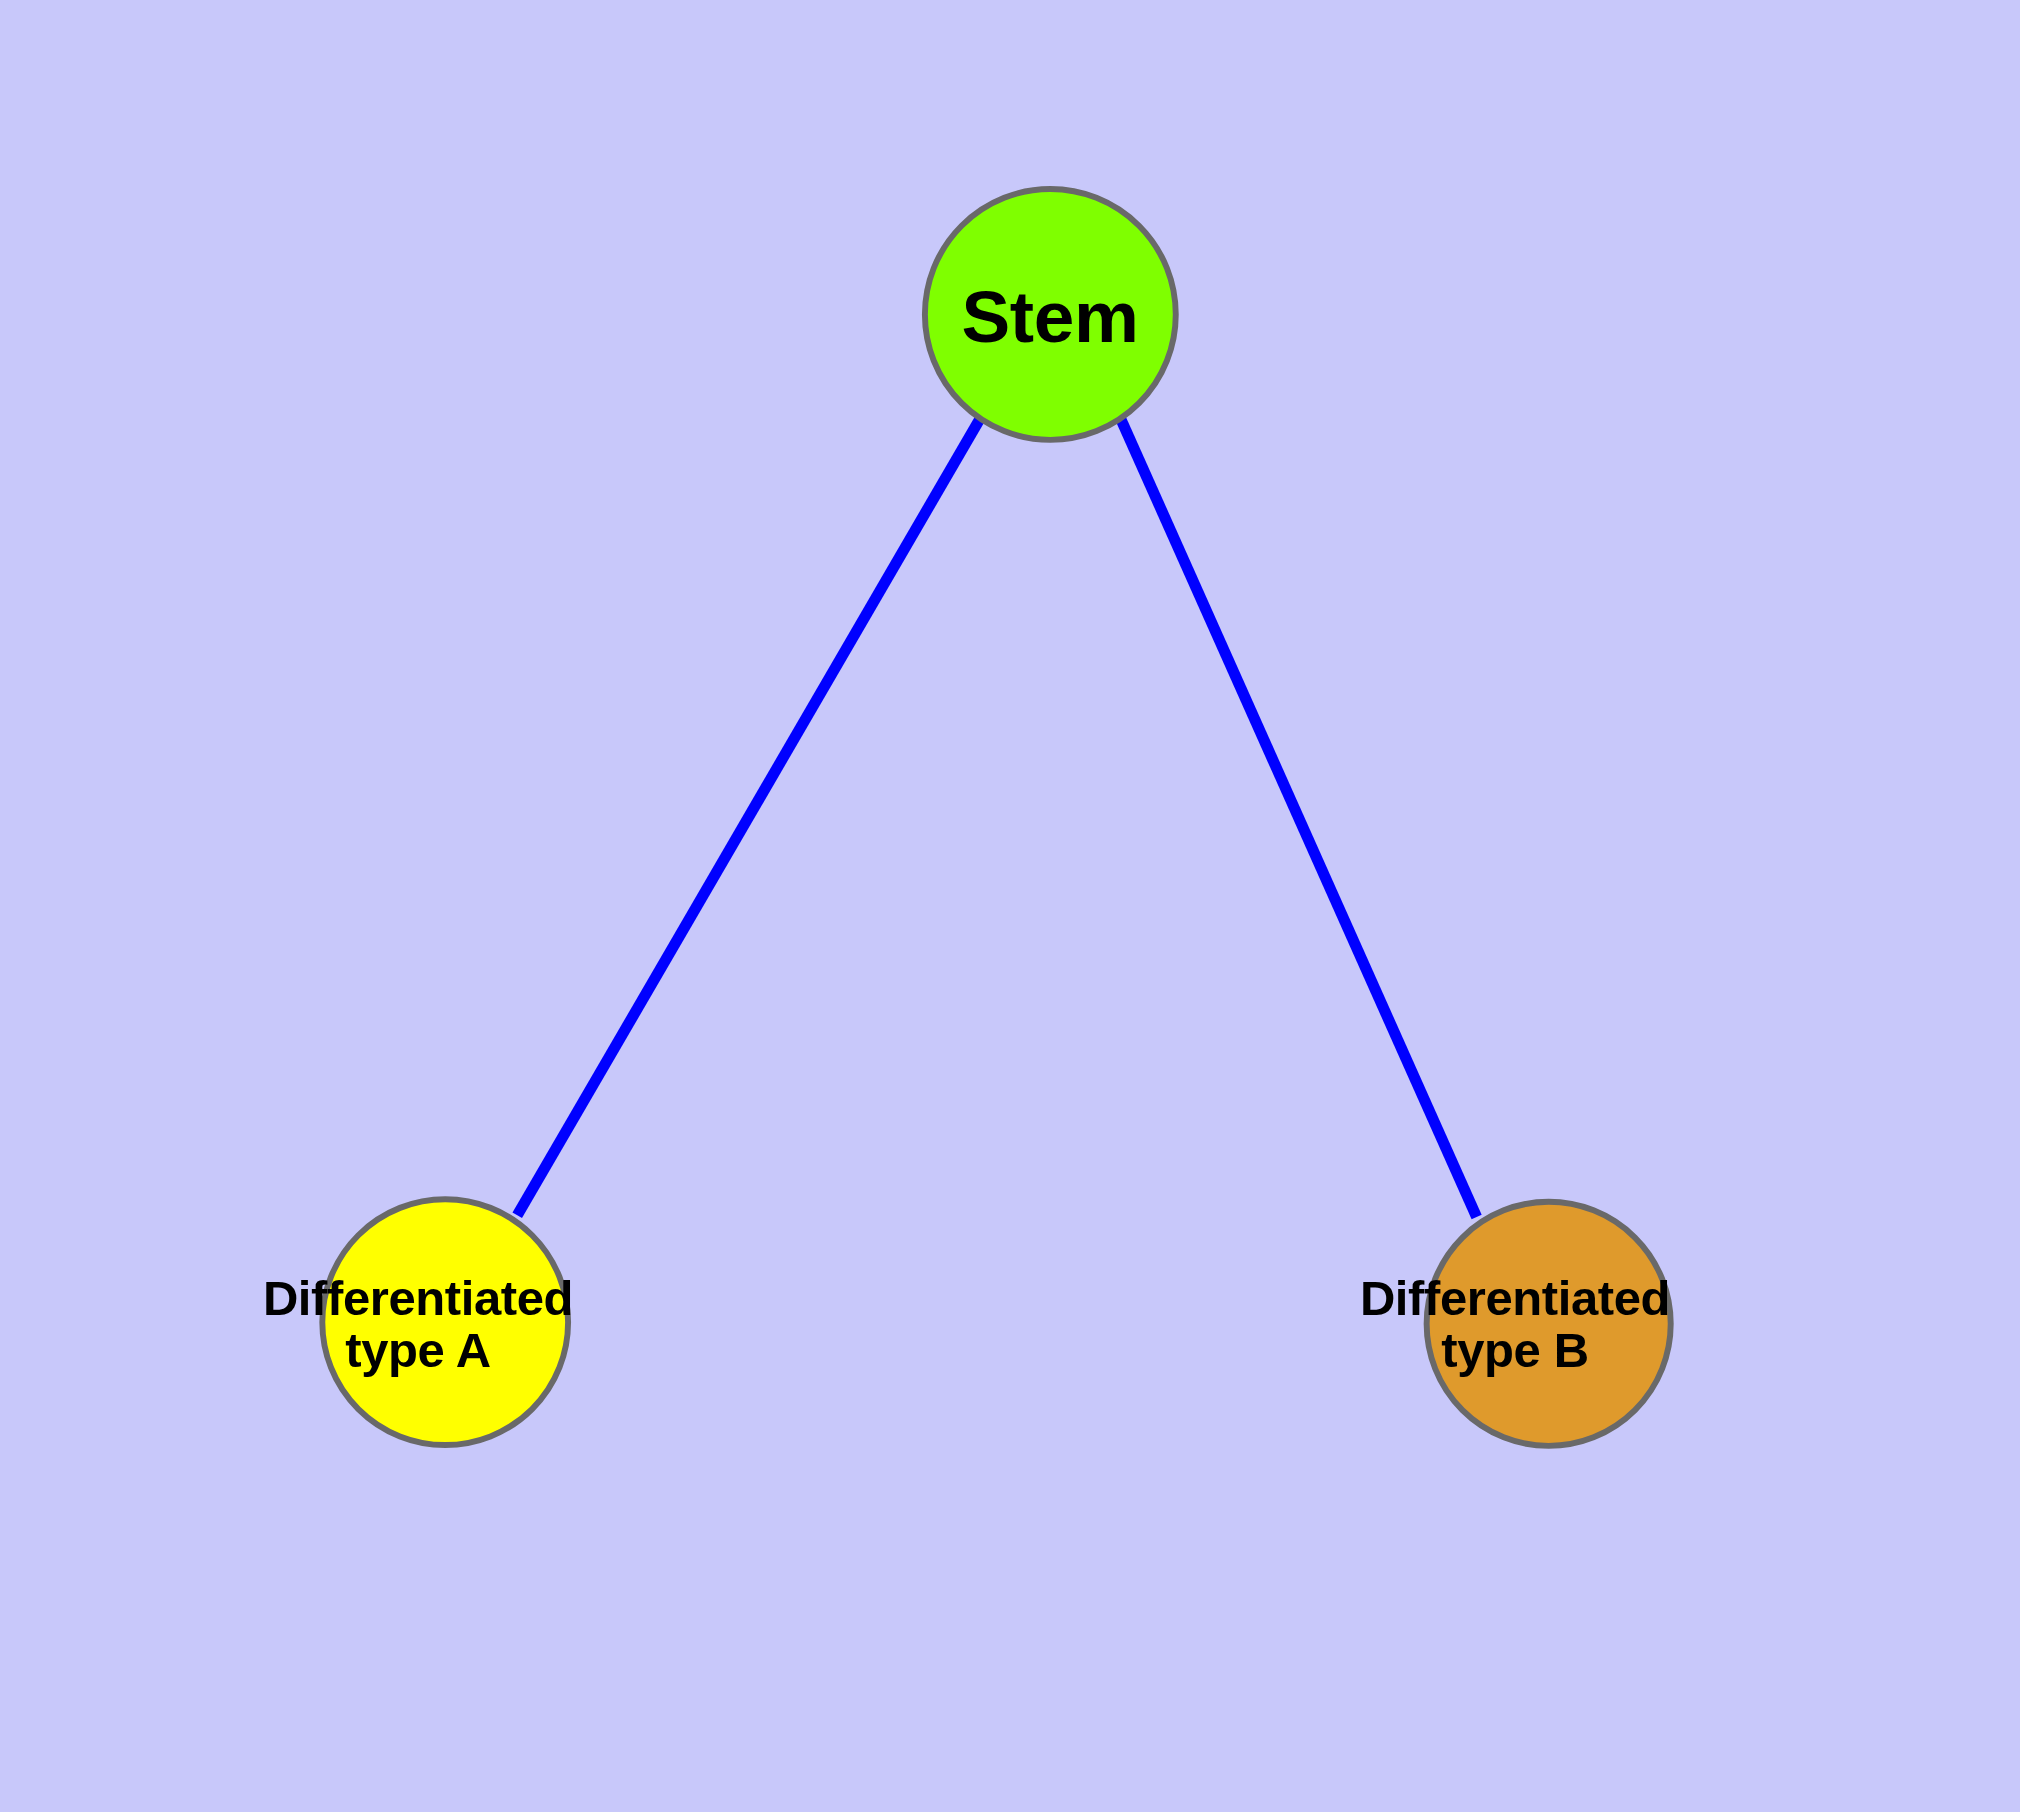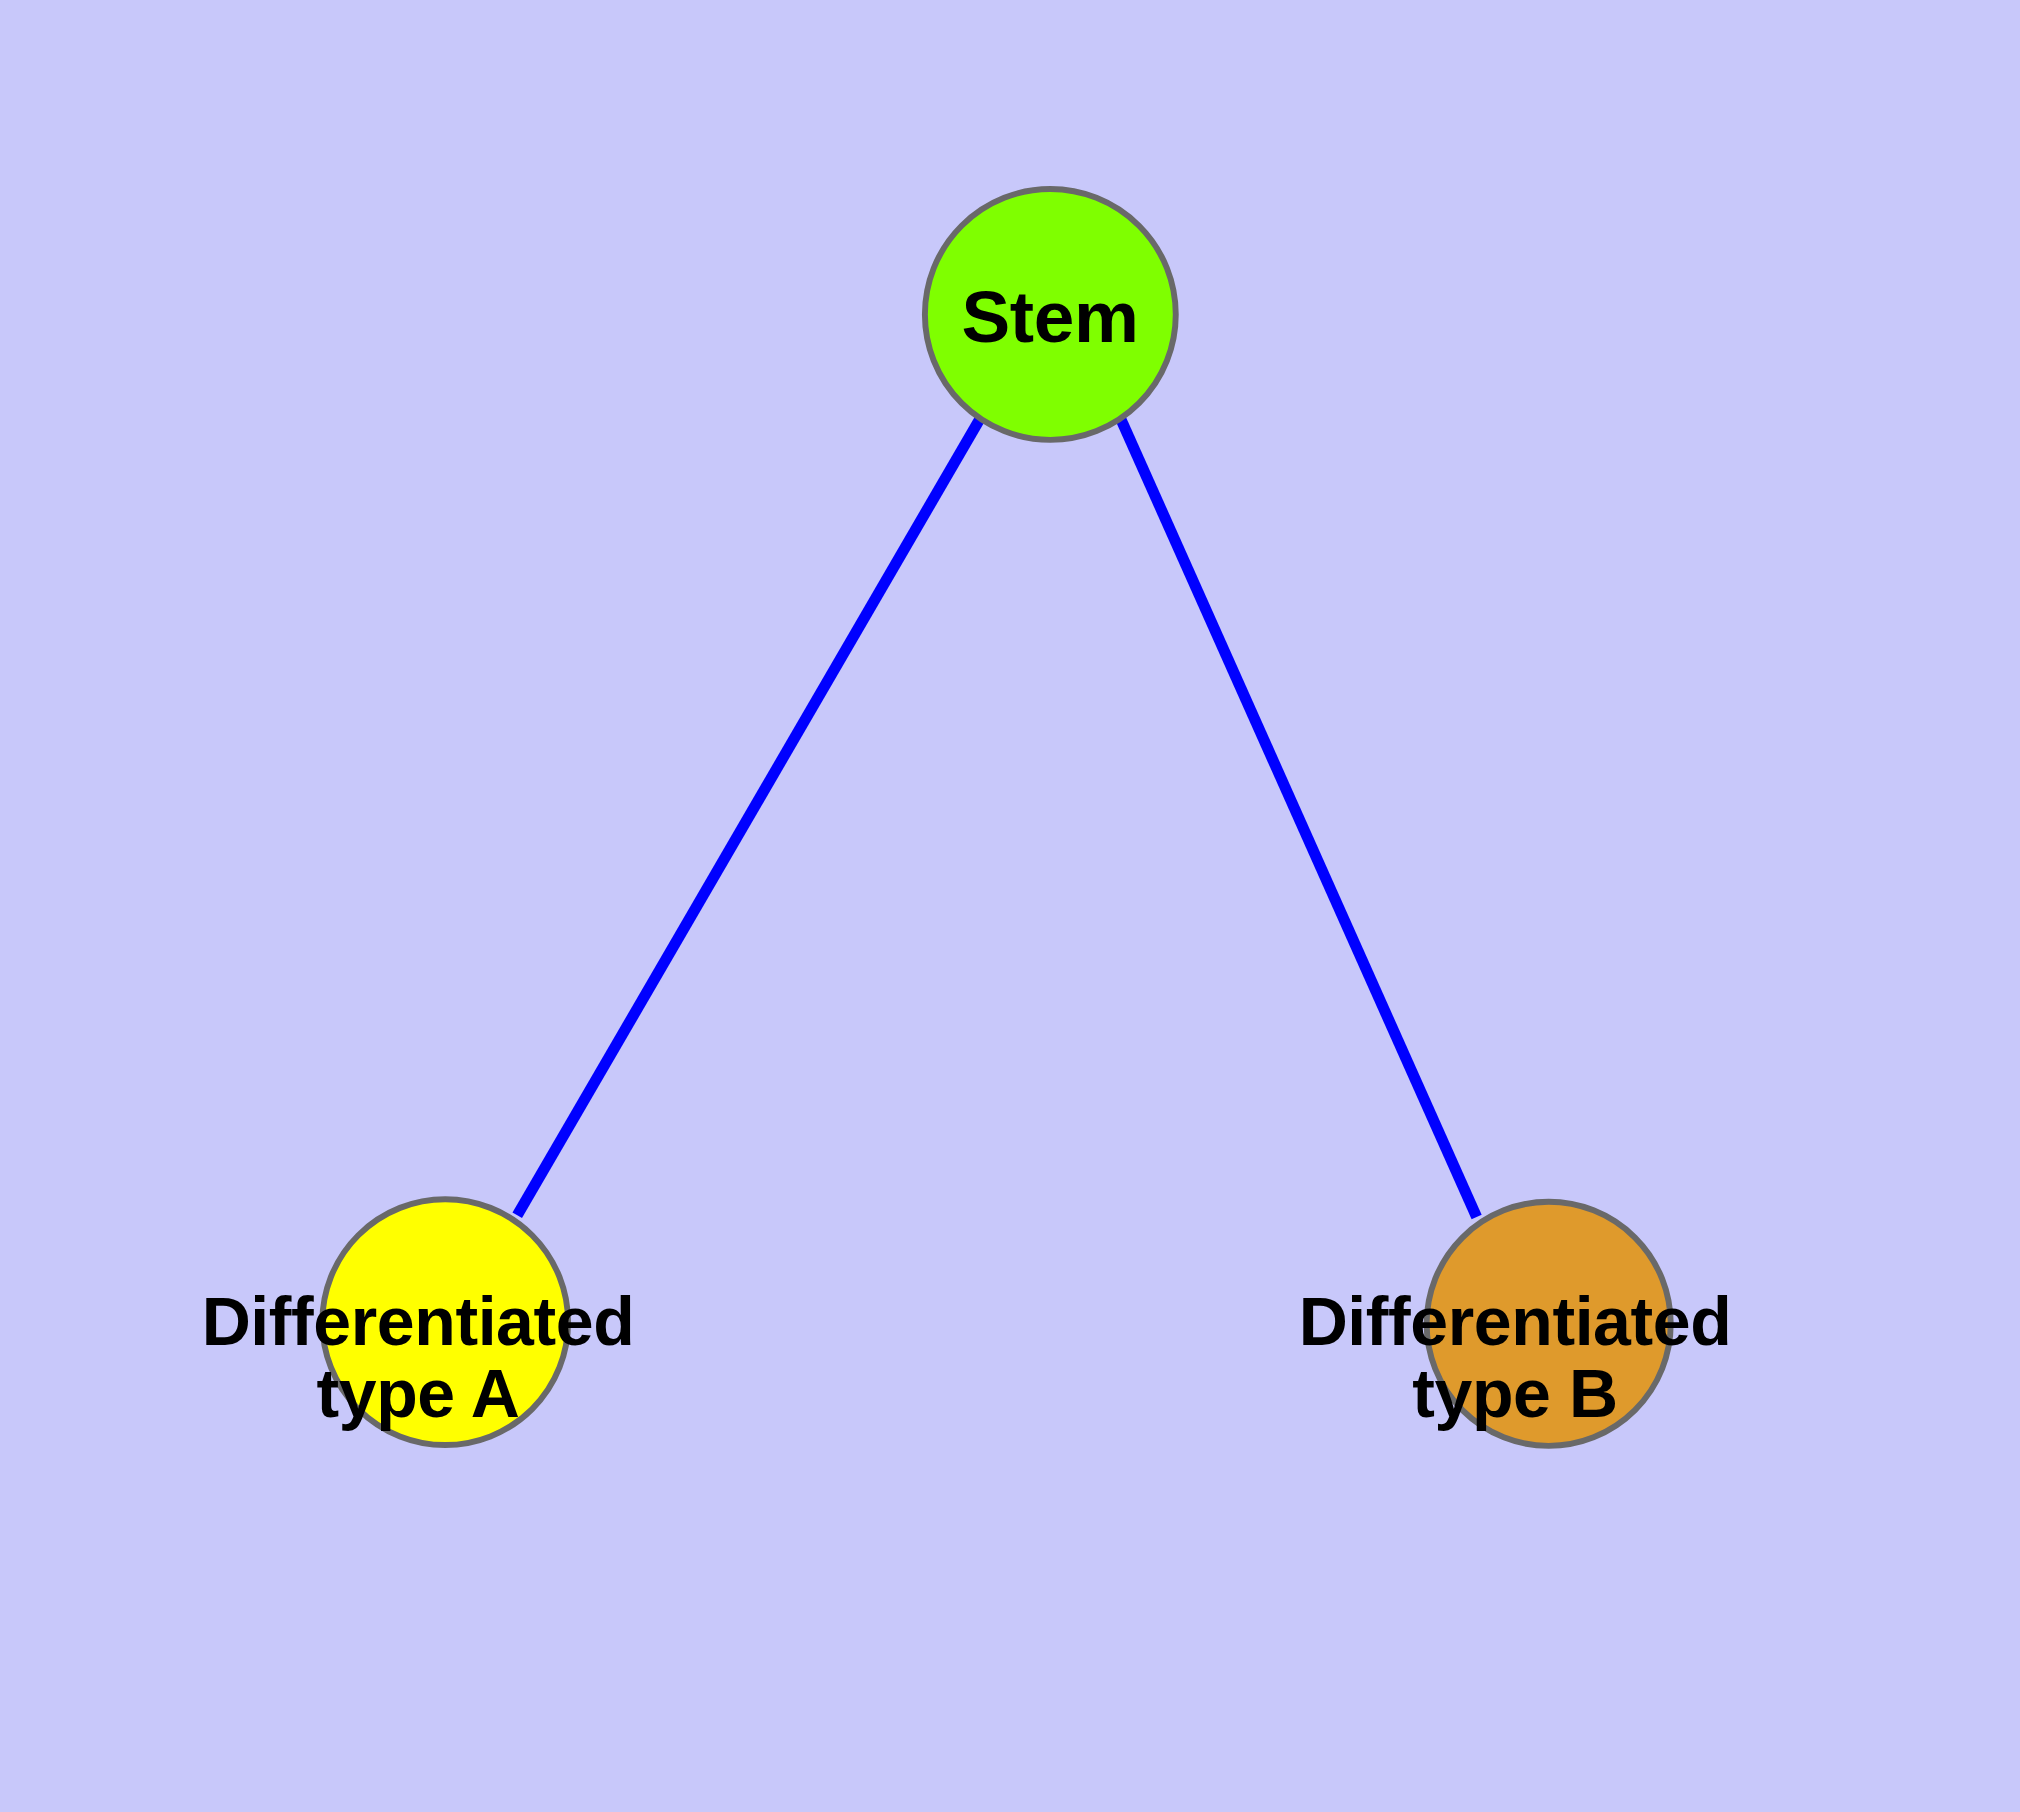--- a/index.html
+++ b/index.html
@@ -37,22 +37,21 @@
     line-height: 1.06;
     white-space: pre;
     transform: translate(-50%, -50%);
     pointer-events: none;
     letter-spacing: -0.4px;
   }
   #label-stem {
     font-size: 73px;
   }
   #label-diff-a, #label-diff-b {
-    font-size: 68px;
-    margin-top: 32px;
+    font-size: 49px;
   }
 </style>
 </head>
 <body>
 
 <div id="canvas" style="width: 2021px; height: 1812px;">
 
   <div id="bg-rect" style="background: rgb(200, 200, 250);"></div>
 
   <svg id="graph-svg" viewBox="0 0 2384 2138" xmlns="http://www.w3.org/2000/svg" style="width: 2021px; height: 1812px;">

